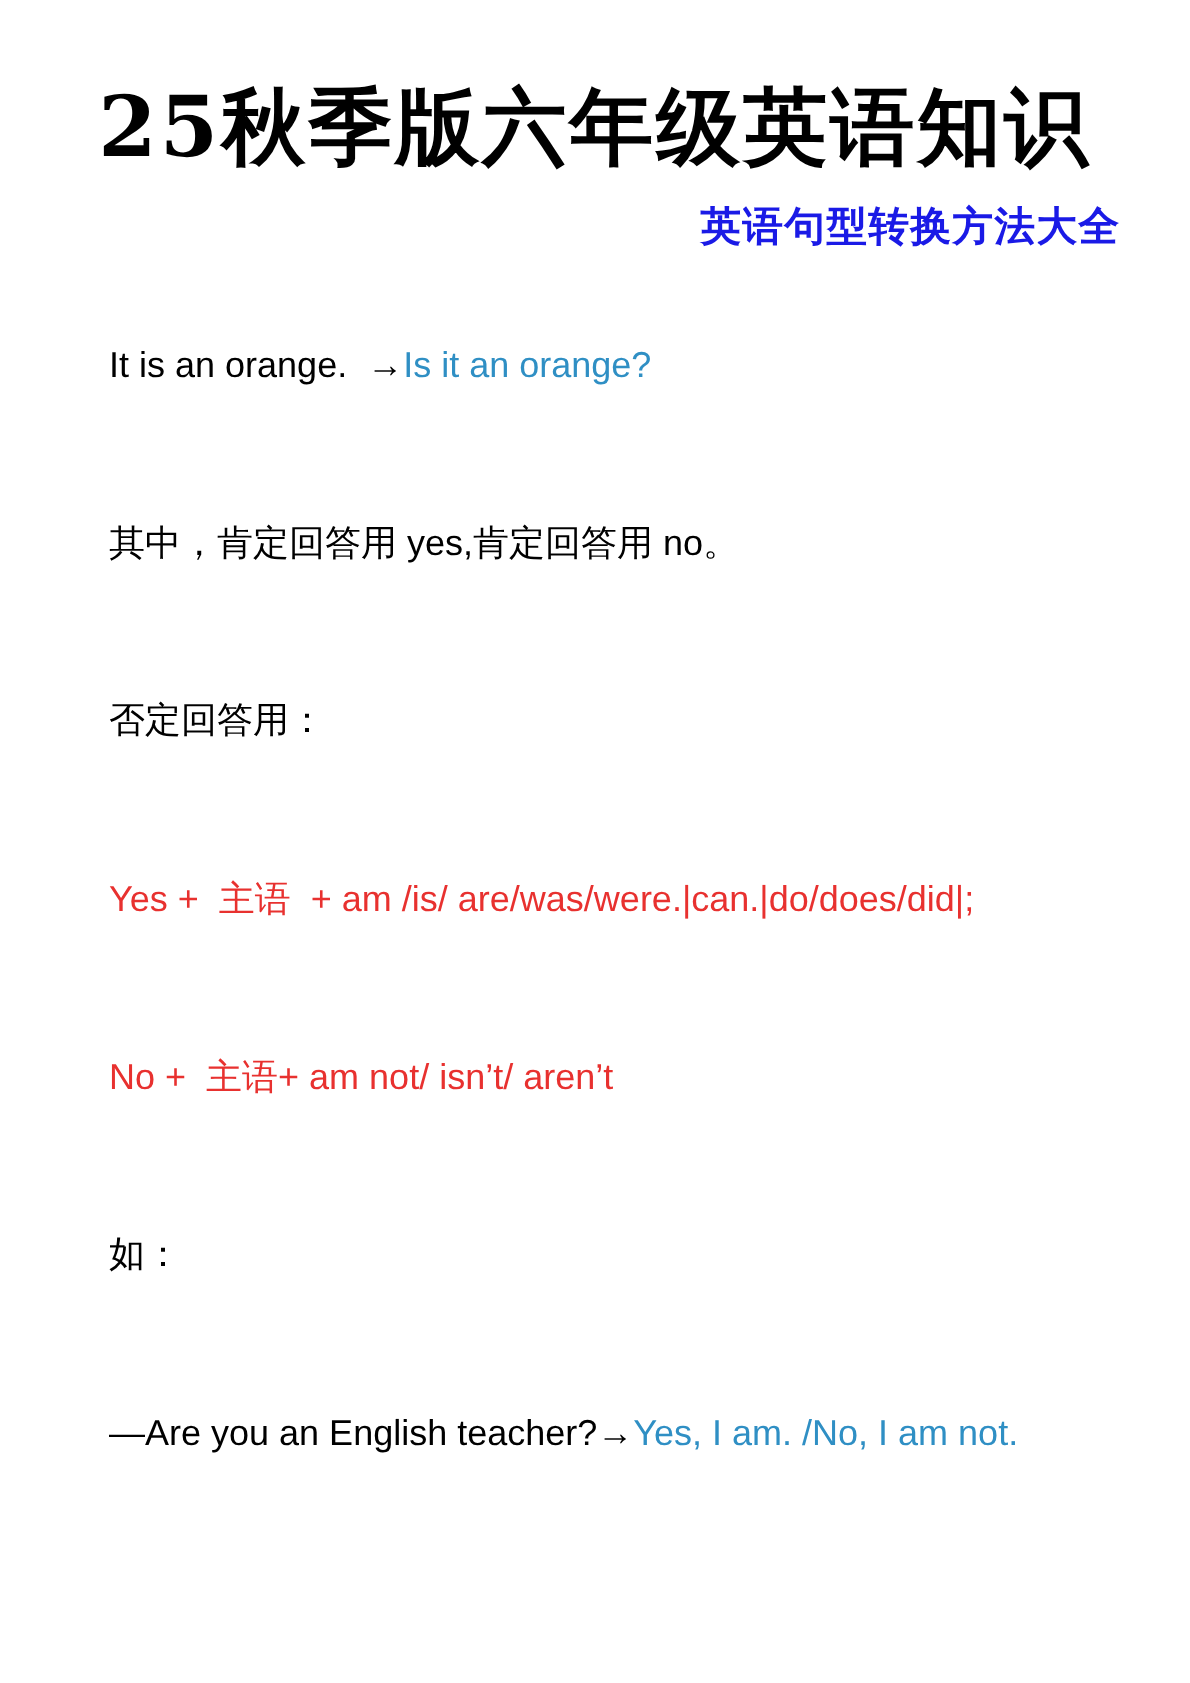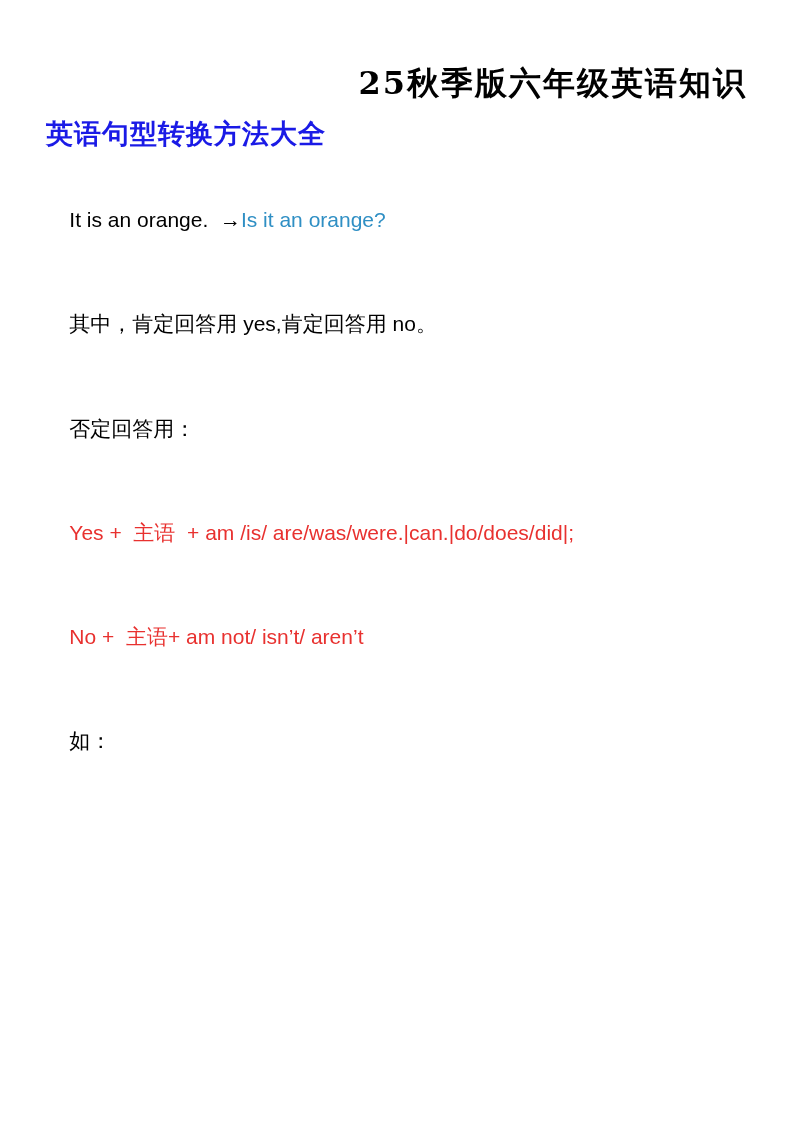--- a/index.html
+++ b/index.html
@@ -15,40 +15,40 @@
     overflow: hidden;
   }
   .page {
     position: relative;
     width: 793px;
     height: 1122px;
     box-sizing: border-box;
     padding: 44px 46px 0 46px;
   }
   .doc-title {
-    text-align: right;
+    text-align: center;
     font-family: "DejaVu Serif", serif;
     font-weight: bold;
-    font-size: 32px;
+    font-size: 56px;
     letter-spacing: 2px;
     line-height: 1.2;
-    margin: 20px 0 2px 0;
+    margin: 8px 0 2px 0;
     color: #000000;
   }
   .doc-subtitle {
-    text-align: left;
+    text-align: right;
     font-family: "DejaVu Serif", serif;
     font-weight: bold;
     font-size: 27px;
     color: #1a1ae6;
     letter-spacing: 1px;
     margin: 14px 0 16px 0;
   }
   .line {
-    font-size: 21px;
+    font-size: 24px;
     line-height: 1.62;
     margin: 0;
     padding: 1px 0;
     white-space: pre-wrap;
     word-break: break-word;
   }
   .blue {
     color: #2f8fc4;
   }
   .red {
@@ -83,18 +83,21 @@
   </div>
 
   <div class="line">
     <span class="red">No +  主语+ am not/ isn’t/ aren’t</span>
   </div>
 
   <div class="line">
     <span>如：</span>
   </div>
 
+  <div class="line">
+    <span>—Are you an English teacher?→</span><span class="blue">Yes, I am. /No, I am not.</span>
+  </div>
 
   <div class="line">
     
   </div>
 
 </div>
 
 </body></html>

